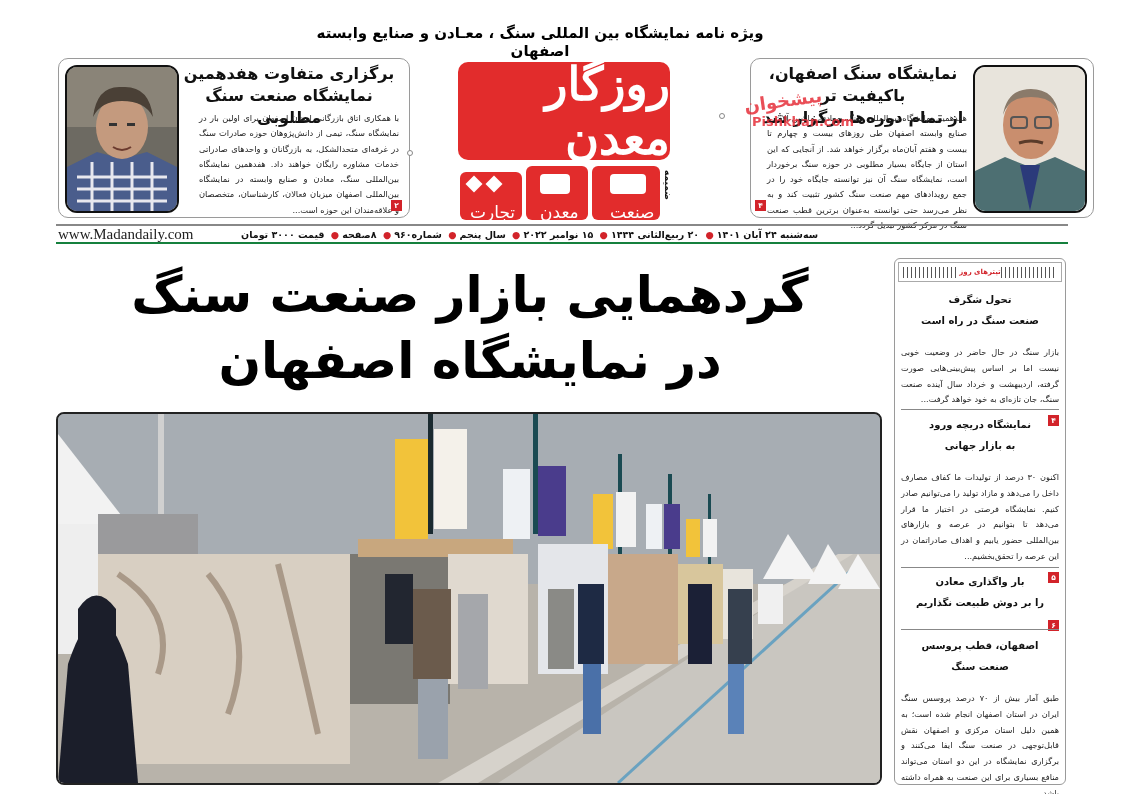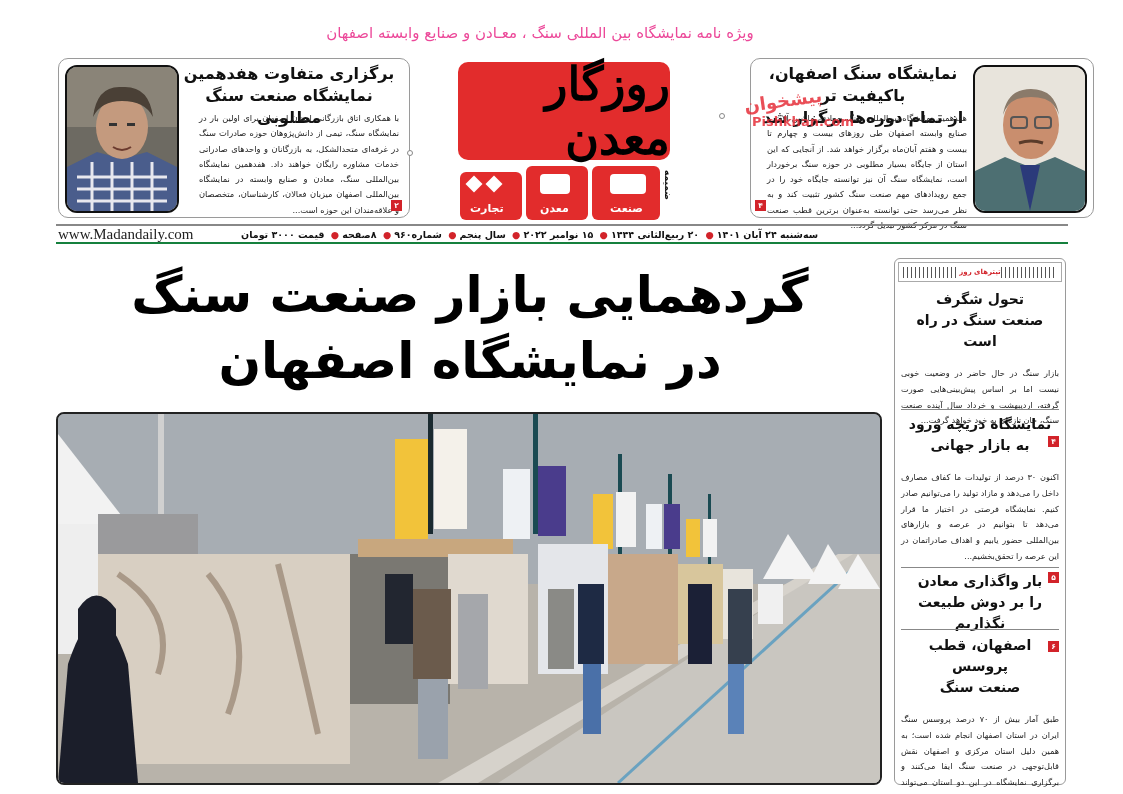--- a/index.html
+++ b/index.html
@@ -1,21 +1,21 @@
 <!DOCTYPE html>
 <html><head>
 <meta charset="utf-8">
 <style>
   * { box-sizing: border-box; margin: 0; padding: 0; }
   html, body { width: 1123px; height: 794px; background: #ffffff; overflow: hidden; }
   body { position: relative; font-family: "DejaVu Sans", sans-serif; color: #111; }
 
   .supertitle {
     position: absolute; top: 24px; left: 300px; width: 480px; text-align: center;
-    direction: rtl; font-family: "DejaVu Sans", sans-serif; font-weight: normal; font-size: 15px; color: #ec4899;
+    direction: rtl; font-family: "DejaVu Sans", sans-serif; font-weight: bold; font-size: 15px; color: #000000;
   }
 
   
   .teaser {
     position: absolute; top: 58px; height: 160px; border: 1.5px solid #9a9a9a; border-radius: 10px;
     background: #fff;
   }
   .teaser-left { left: 58px; width: 352px; }
   .teaser-right { left: 722px; width: 344px; margin-left: 28px; }
 
@@ -43,24 +43,24 @@
   .teaser-left .page-num { left: 332px; bottom: 6px; }
   .teaser-right .page-num { left: 4px; bottom: 6px; }
 
   .connector { position: absolute; width: 6px; height: 6px; border: 1px solid #888; border-radius: 50%; background: #fff; }
 
   
   .logo-top {
     position: absolute; left: 458px; top: 62px; width: 212px; height: 98px; background: #e22c2c; border-radius: 10px;
     display: flex; align-items: center; justify-content: center;
   }
-  .logo-top span { color: #000000; font-weight: bold; font-size: 46px; font-family: "DejaVu Serif", serif; direction: rtl; letter-spacing: -1px; }
+  .logo-top span { color: #ffffff; font-weight: bold; font-size: 46px; font-family: "DejaVu Serif", serif; direction: rtl; letter-spacing: -1px; }
   .logo-bottom { position: absolute; left: 460px; top: 166px; width: 200px; height: 56px; }
   .logo-block { position: absolute; background: #e22c2c; border-radius: 6px; }
-  .logo-label { position: absolute; color: #fff; font-size: 11px; font-weight: bold; direction: rtl; }
+  .logo-label { position: absolute; color: #fff; font-size: 17px; font-weight: normal; direction: rtl; }
   .logo-side { position: absolute; left: 663px; top: 170px; writing-mode: vertical-rl; font-size: 9px; font-weight: bold; color: #111; }
   .watermark { position: absolute; left: 744px; top: 90px; color: #e6303a; font-size: 18px; font-weight: bold; font-family: "DejaVu Sans", sans-serif; opacity: 0.85; transform: rotate(-8deg); }
   .watermark2 { position: absolute; left: 752px; top: 114px; color: #e6303a; font-size: 13px; font-weight: bold; opacity: 0.85; }
 
   
   .dateline {
     position: absolute; top: 224px; left: 56px; width: 1012px; height: 20px; border-top: 2px solid #888; border-bottom: 2px solid #15803d;
   }
   .dateline .website { position: absolute; left: 2px; top: 0px; font-family: "Liberation Serif", serif; font-size: 15px; color: #222; line-height: 17px; }
   .dateline .dates { position: absolute; right: 250px; top: 2px; direction: rtl; font-size: 9.5px; color: #111; font-weight: bold; line-height: 14px; }
@@ -80,21 +80,21 @@
   
   .sidebar {
     position: absolute; left: 894px; top: 258px; width: 172px; height: 527px; border: 1.5px solid #9a9a9a; border-radius: 6px; background: #fff;
   }
   .sb-header { position: absolute; top: 3px; left: 3px; right: 3px; height: 20px; border: 1px solid #aaa; display: flex; align-items: center; justify-content: center; }
   .sb-header .pattern { position: absolute; top: 4px; height: 11px; width: 56px; background: repeating-linear-gradient(90deg, #555 0 1px, transparent 1px 4px); }
   .sb-header .pattern.l { left: 4px; } .sb-header .pattern.r { right: 4px; }
   .sb-header .label { font-size: 7px; color: #d2232a; font-weight: bold; direction: rtl; background: #fff; padding: 0 12px; }
 
   .sb-item { position: absolute; left: 6px; right: 6px; direction: rtl; }
-  .sb-item .title { text-align: center; font-weight: bold; font-size: 14px; line-height: 21px; color: #111; }
+  .sb-item .title { text-align: center; font-weight: bold; font-size: 10px; line-height: 21px; color: #111; }
   .sb-item .text { text-align: justify; font-size: 8.2px; line-height: 15.8px; color: #222; margin-top: 14px; }
   .sb-item .pn { display: inline-block; width: 11px; height: 11px; background: #d2232a; color: #fff; font-size: 7.5px; text-align: center; line-height: 11px; font-weight: bold; margin-top: 1px; }
   .sb-divider { position: absolute; left: 6px; right: 6px; height: 1px; background: #888; }
 </style>
 </head>
 <body>
 
 <div class="supertitle">ویژه نامه نمایشگاه بین المللی سنگ ، معـادن و صنایع وابسته اصفهان</div>
 
 <div class="teaser teaser-left">

